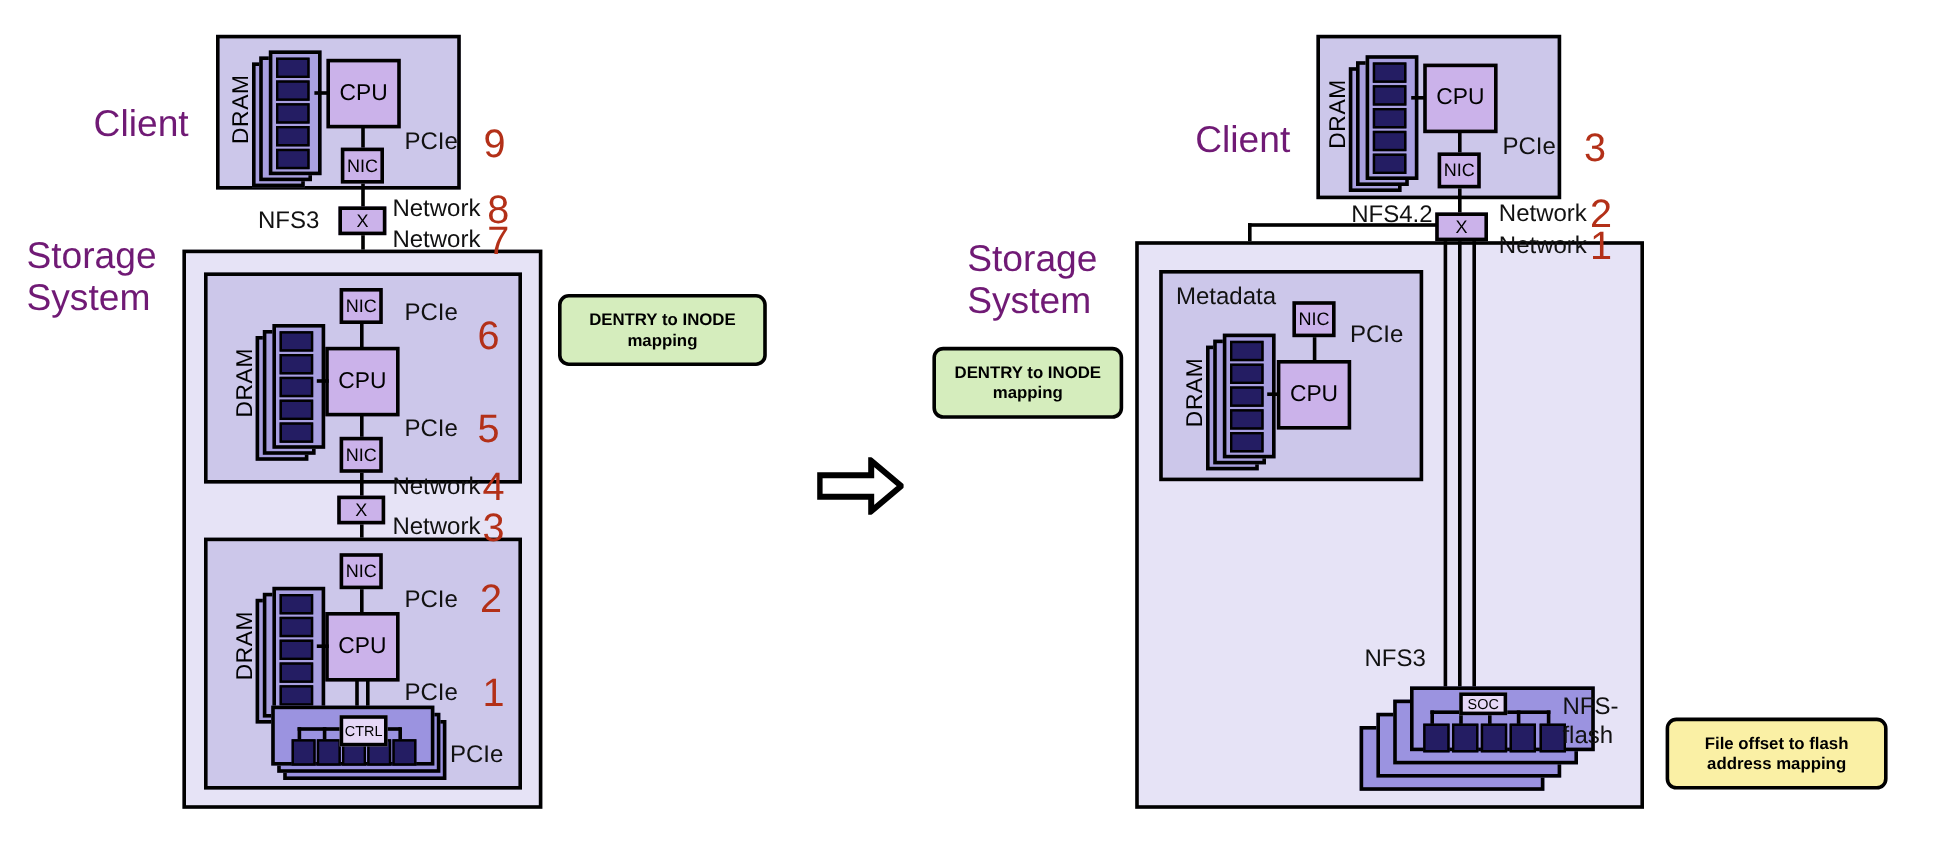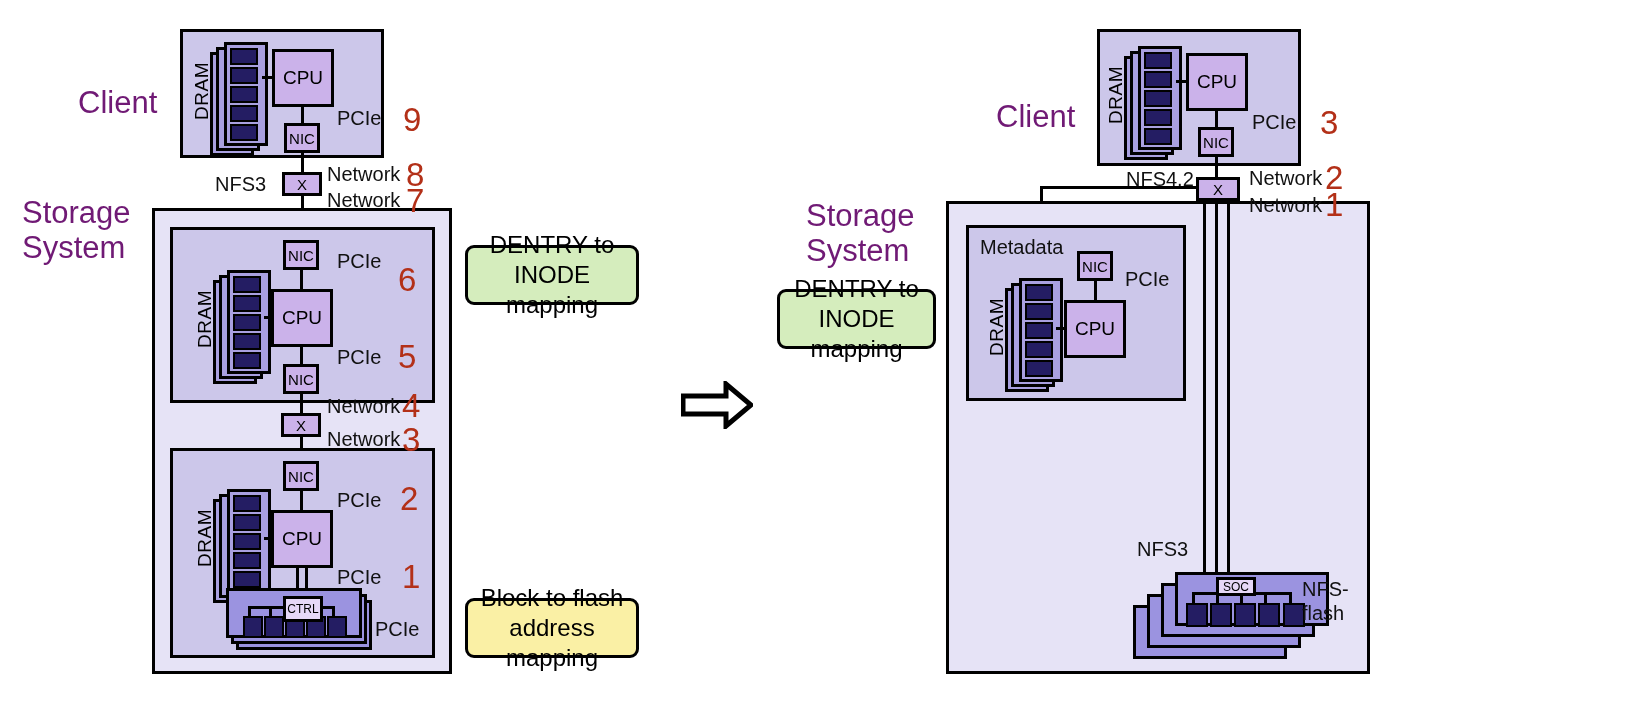--- a/index.html
+++ b/index.html
@@ -22,22 +22,22 @@
 
   
   .lbl{font-size:20px;color:#111;white-space:nowrap;}
   .lbl-big{font-size:31px;color:#701a75;white-space:nowrap;line-height:1.12;}
   .num{font-size:33px;color:#b33018;font-weight:400;white-space:nowrap;}
   .vlabel{font-size:19px;writing-mode:vertical-rl;transform:rotate(180deg);
           letter-spacing:0.5px;}
 
   
   .callout{border:3px solid #000;border-radius:9px;display:flex;align-items:center;
-           justify-content:center;text-align:center;font-size:24px;line-height:1.25;
-           padding:4px 8px;}
+           justify-content:center;text-align:center;font-size:14px;line-height:1.25;
+           padding:4px 8px;font-weight:bold;}
   .callout.green{background:#d5edbd;}
   .callout.yellow{background:#faf0a5;}
 
   
   .dram{position:absolute;}
   .dram .stick{position:absolute;border:3px solid #000;background:#a9a0e0;}
   .dram .chip{position:absolute;background:#241d63;border:2px solid #000;}
 
   
   .ssdbody{position:absolute;border:3px solid #000;background:#9b93e0;}
@@ -166,21 +166,20 @@
   <div class="abs num" style="left:398px;top:261px;">6</div>
   <div class="abs num" style="left:398px;top:338px;">5</div>
   <div class="abs lbl" style="left:327px;top:395px;">Network</div>
   <div class="abs num" style="left:402px;top:387px;">4</div>
   <div class="abs lbl" style="left:327px;top:428px;">Network</div>
   <div class="abs num" style="left:402px;top:421px;">3</div>
   <div class="abs num" style="left:400px;top:480px;">2</div>
   <div class="abs num" style="left:402px;top:558px;">1</div>
 
   <div class="abs callout green" style="left:465px;top:245px;width:174px;height:60px;">DENTRY to INODE mapping</div>
-  <div class="abs callout yellow" style="left:465px;top:598px;width:174px;height:60px;">Block to flash address mapping</div>
 
   <div class="abs arrow" style="left:681px;top:381px;">
     <svg width="72" height="48" viewBox="0 0 72 48">
       <polygon points="2,15 45,15 45,3 70,24 45,45 45,33 2,33" fill="#ffffff" stroke="#000000" stroke-width="5" stroke-linejoin="miter"></polygon>
     </svg>
   </div>
 
   <div class="abs lbl-big" style="left:996px;top:100px;">Client</div>
 
   <div class="abs lbl-big" style="left:806px;top:199px;">
@@ -270,14 +269,15 @@
     <div>flash</div>
   </div>
 
   <div class="abs num" style="left:1320px;top:104px;">3</div>
   <div class="abs lbl" style="left:1249px;top:167px;">Network</div>
   <div class="abs num" style="left:1325px;top:159px;">2</div>
   <div class="abs lbl" style="left:1249px;top:194px;">Network</div>
   <div class="abs num" style="left:1325px;top:186px;">1</div>
 
   <div class="abs callout green" style="left:777px;top:289px;width:159px;height:60px;">DENTRY to INODE mapping</div>
+  <div class="abs callout yellow" style="left:1388px;top:598px;width:185px;height:60px;">File offset to flash address mapping</div>
 
 </div>
 
 </body></html>

